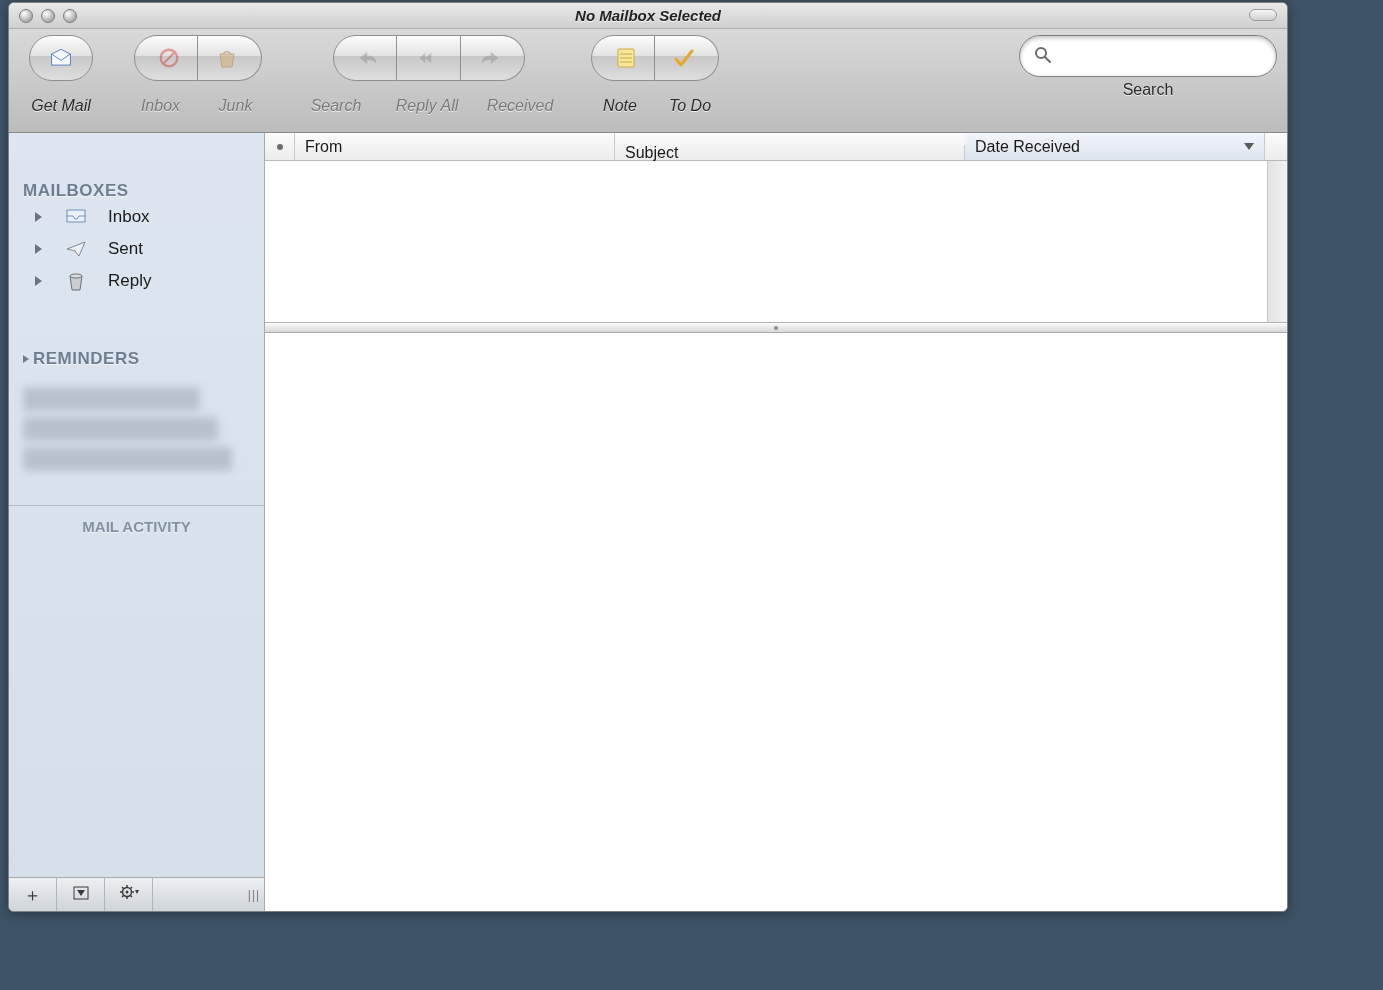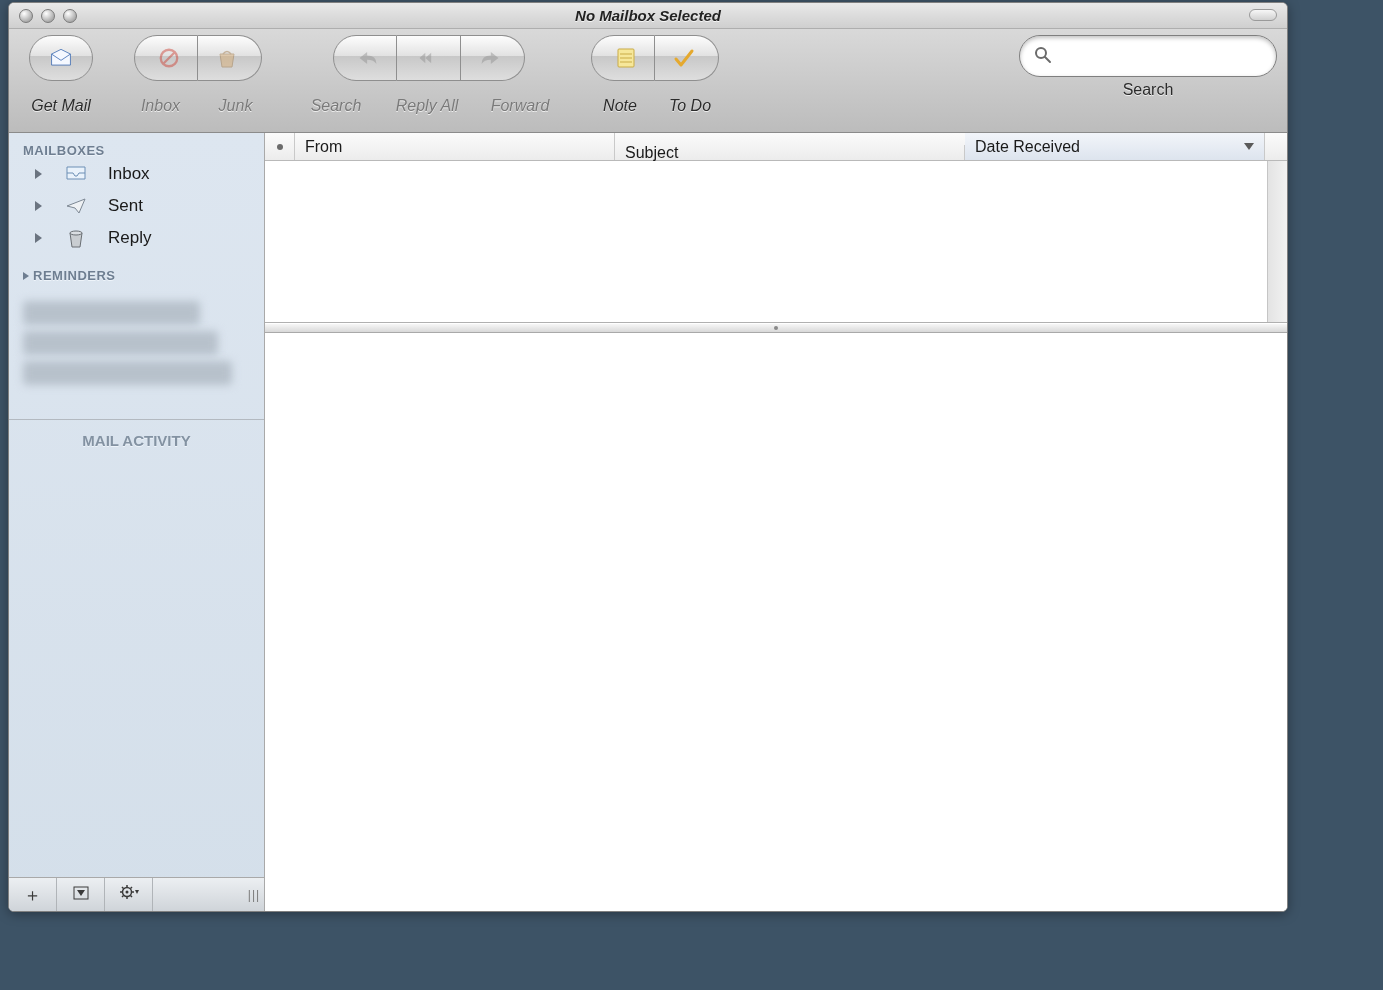--- a/index.html
+++ b/index.html
@@ -108,23 +108,23 @@
   }
   .sidebar {
     width: 256px;
     background: linear-gradient(to bottom,#dde6f0,#d4dfea);
     border-right: 1px solid #a9a9a9;
     display: flex; flex-direction: column;
     position: relative;
   }
   .sbsection { padding: 10px 14px 4px 14px; }
   .sbheader {
-    font-size: 13px; font-weight: bold; letter-spacing: 0.5px;
+    font-size: 17px; font-weight: bold; letter-spacing: 0.5px;
     color: #6e7e91; text-shadow: 0 1px 0 #eef4fa;
-    display:flex; align-items:center; gap:4px;
+    display:flex; align-items:center; gap:4px;margin-top:38px;
   }
   .sbitem {
     display: flex; align-items: center; gap: 21px;
     padding: 6px 4px 6px 26px;
     font-size: 17px; color: #1a1a1a;
   }
   .disclosure {
     width: 0; height: 0;
     border-top: 5px solid transparent;
     border-bottom: 5px solid transparent;
@@ -289,21 +289,21 @@
           <span class="ico">
             <svg width="26" height="20" viewBox="0 0 26 20">
                 <path d="M14 3 L23 10 L14 17 L14 12 Q6 12 3 17 Q3 7 14 7 Z" fill="#8f8f8f"></path>
               </svg>
           </span>
         </div>
       </div>
       <div class="tlabels">
         <div class="tlabel" style="width:86px">Search</div>
         <div class="tlabel" style="width:96px">Reply All</div>
-        <div class="tlabel" style="width:90px">Forward</div>
+        <div class="tlabel" style="width:90px">Received</div>
       </div>
     </div>
 
 
     <div class="tgroup">
       <div class="tbtns">
         <div class="tbtn">
           <span class="ico">
             <svg width="20" height="22" viewBox="0 0 20 22">
                 <rect x="2" y="2" width="16" height="18" rx="1" fill="#f6e79a" stroke="#c9ab47"></rect>

